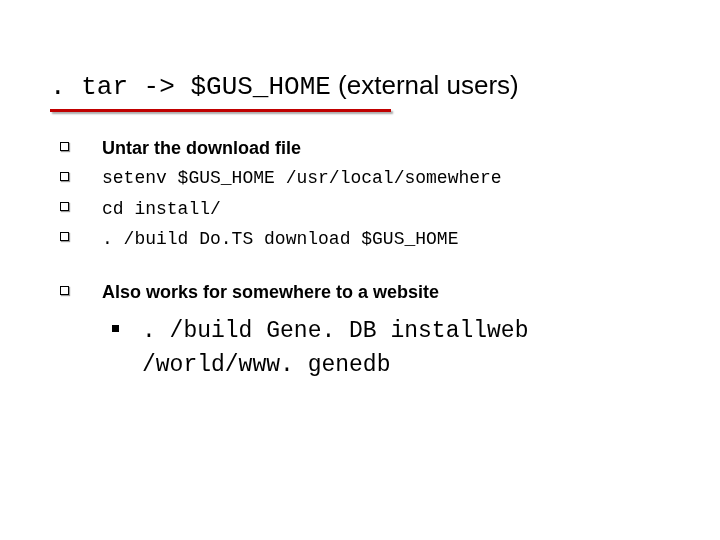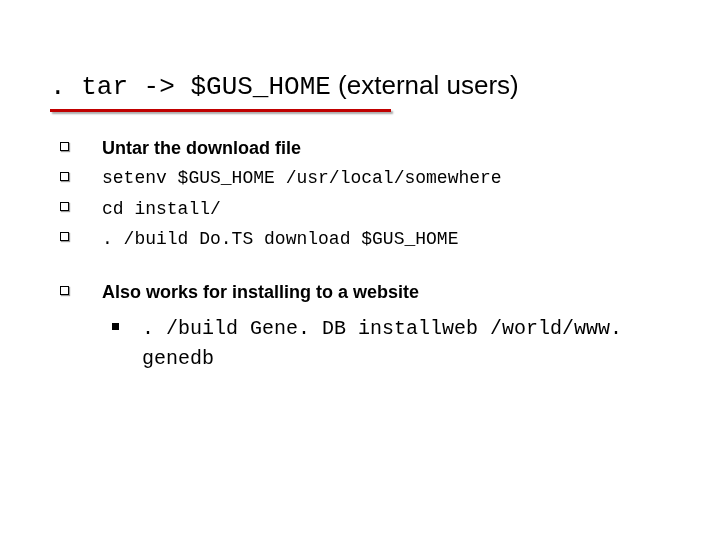--- a/index.html
+++ b/index.html
@@ -65,21 +65,21 @@
   ul.level2 {
     list-style: none;
     padding: 0;
     margin: 8px 0 0 0;
   }
   ul.level2 > li {
     position: relative;
     padding-left: 40px;
     margin: 0 0 4px 0;
     line-height: 1.4;
-    font-size: 20px;
+    font-size: 23px;
   }
   ul.level2 > li::before {
     content: "";
     position: absolute;
     left: 10px;
     top: 0.5em;
     width: 7px;
     height: 7px;
     background: #000;
   }
@@ -104,21 +104,21 @@
       <li>
         <span class="mono">setenv $GUS_HOME /usr/local/somewhere</span>
       </li>
       <li>
         <span class="mono">cd install/</span>
       </li>
       <li>
         <span class="mono">. /build Do.TS download $GUS_HOME</span>
       </li>
       <li class="sep">
-        <span class="bold">Also works for installing to a website</span>
+        <span class="bold">Also works for somewhere to a website</span>
         <ul class="level2">
           <li>
             <span class="mono">. /build Gene. DB installweb /world/www. genedb</span>
           </li>
         </ul>
       </li>
     </ul>
   </div>
 
 </div>

